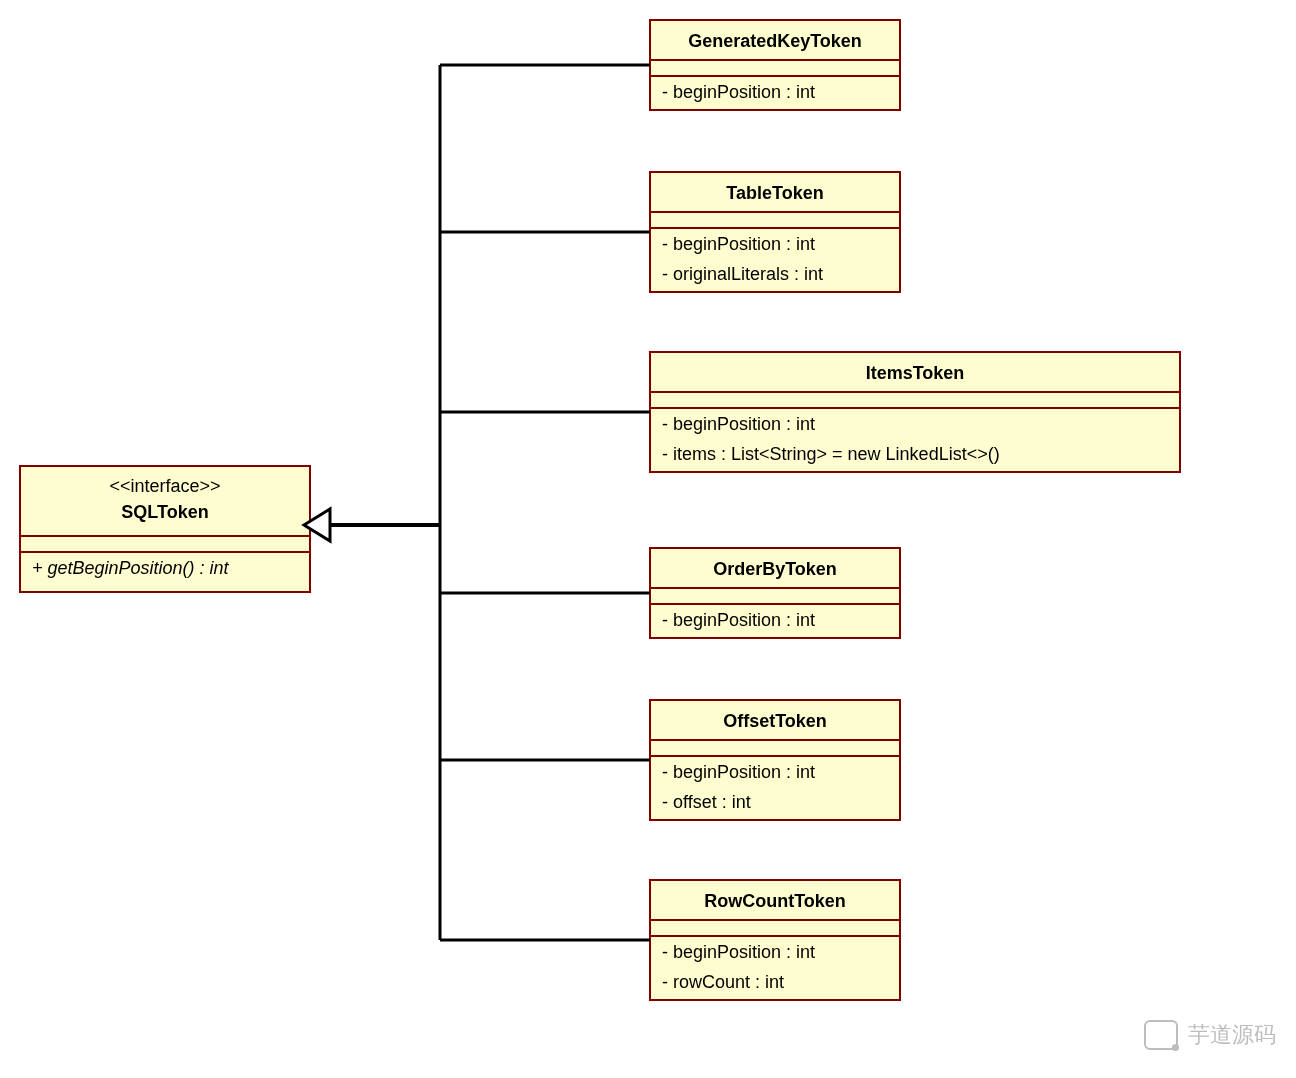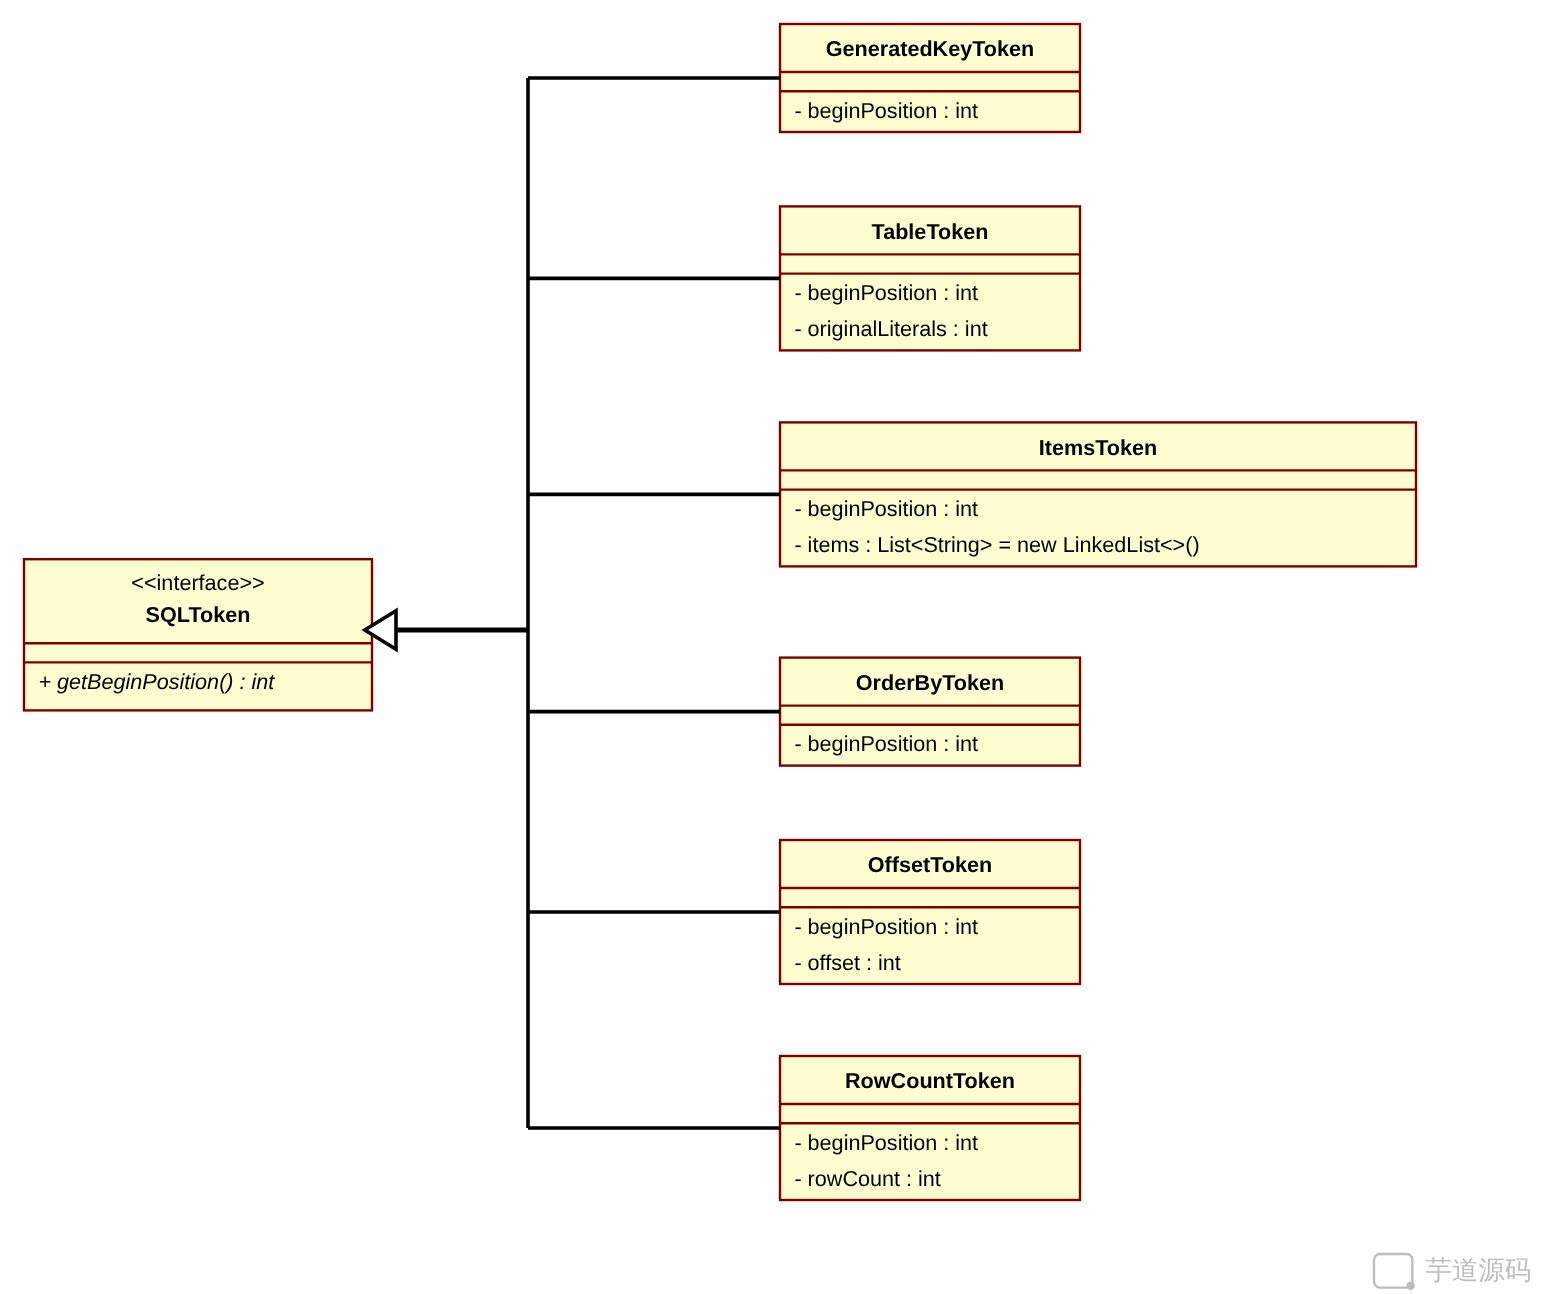--- a/index.html
+++ b/index.html
@@ -3,21 +3,21 @@
 <meta charset="utf-8">
 <style>
   html,body{margin:0;padding:0;background:#fff;font-family:Verdana,Geneva,sans-serif;font-size:16px;color:#000}
   svg{display:block}
   .box{fill:#fdfdcf;stroke:#800000;stroke-width:2}
   .sep{stroke:#800000;stroke-width:2}
   .title{font-weight:700;text-anchor:middle;font-size:18px}
   .stereo{text-anchor:middle;font-size:18px}
   .op{font-style:italic;font-size:18px}
   .attr{font-size:18px}
-  .watermark{position:absolute;right:20px;bottom:4px;color:#bdbdbd;font-family:sans-serif;font-size:22px;display:flex;gap:10px}
+  .watermark{position:absolute;right:20px;bottom:28px;color:#bdbdbd;font-family:sans-serif;font-size:22px;display:flex;gap:10px}
   .wm-icon{width:30px;height:26px;border:2px solid #bdbdbd;border-radius:6px;position:relative}
   .wm-icon::after{content:"";position:absolute;width:7px;height:7px;border-radius:50%;background:#bdbdbd;right:-3px;bottom:-3px}
 </style>
 </head>
 <body>
 
 <div class="watermark">
   <span class="wm-icon"></span>
   <span>芋道源码</span>
 </div>

